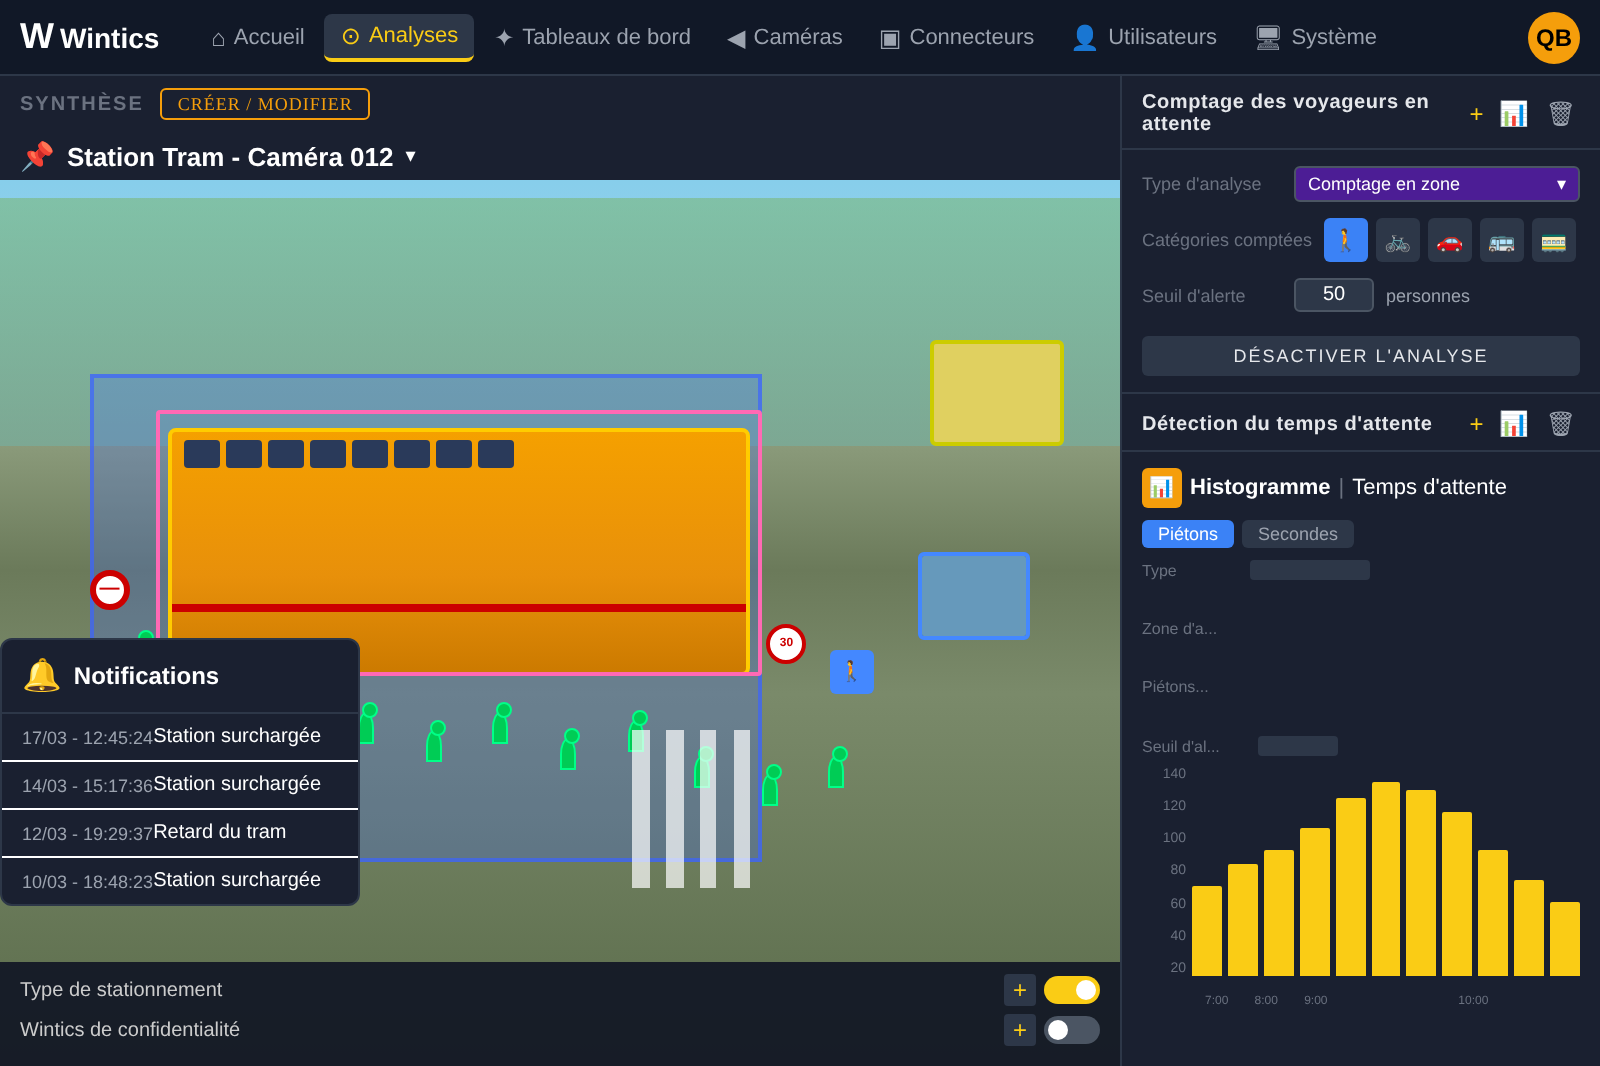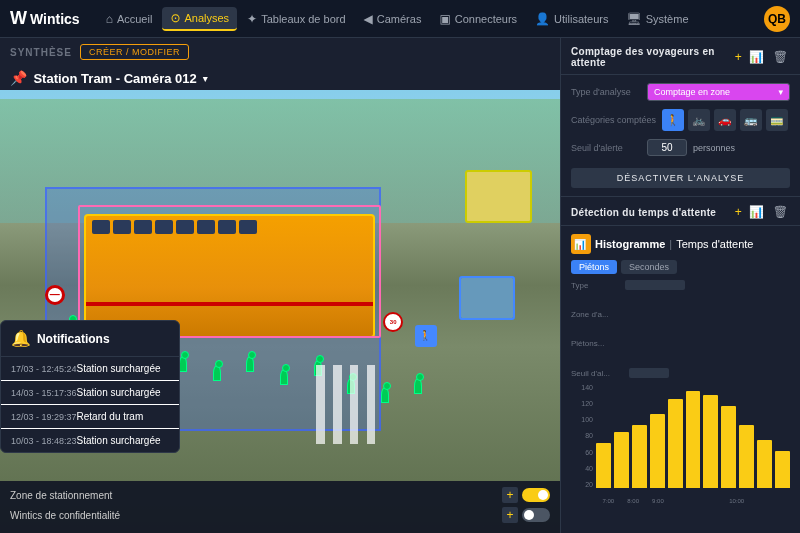--- a/index.html
+++ b/index.html
@@ -104,20 +104,21 @@
     }
     .creer-btn {
       background: transparent;
       border: 1px solid #f59e0b;
       color: #f59e0b;
       padding: 2px 8px;
       border-radius: 3px;
       font-size: 9px;
       cursor: pointer;
       letter-spacing: 0.5px;
+      font-family: Liberation Serif, serif;
     }
 
     .camera-title-bar {
       display: flex;
       align-items: center;
       gap: 6px;
       padding: 4px 10px;
       background: #1a2030;
     }
     .pin-icon { color: #f59e0b; font-size: 14px; }
@@ -372,21 +373,21 @@
       align-items: center;
       margin-bottom: 8px;
       gap: 6px;
     }
     .field-label {
       color: #6b7280;
       font-size: 9px;
       min-width: 70px;
     }
     .select-field {
-      background: #d946ef;
+      background: #4c1d95;
       border: 1px solid #4b5563;
       color: #fff;
       padding: 3px 6px;
       border-radius: 3px;
       font-size: 9px;
       width: 100%;
       cursor: pointer;
       display: flex;
       align-items: center;
       justify-content: space-between;
@@ -732,21 +733,21 @@
           <span class="notif-msg">Retard du tram</span>
         </div>
         <div class="notif-item">
           <span class="notif-time">10/03 - 18:48:23</span>
           <span class="notif-msg">Station surchargée</span>
         </div>
       </div>
 
       <div class="video-controls">
         <div class="control-row">
-          <span class="control-label">Zone de stationnement</span>
+          <span class="control-label">Type de stationnement</span>
           <div class="toggle-group">
             <button class="plus-btn">+</button>
             <div class="toggle on">
               <div class="toggle-knob"></div>
             </div>
           </div>
         </div>
         <div class="control-row">
           <span class="control-label">Wintics de confidentialité</span>
           <div class="toggle-group">

